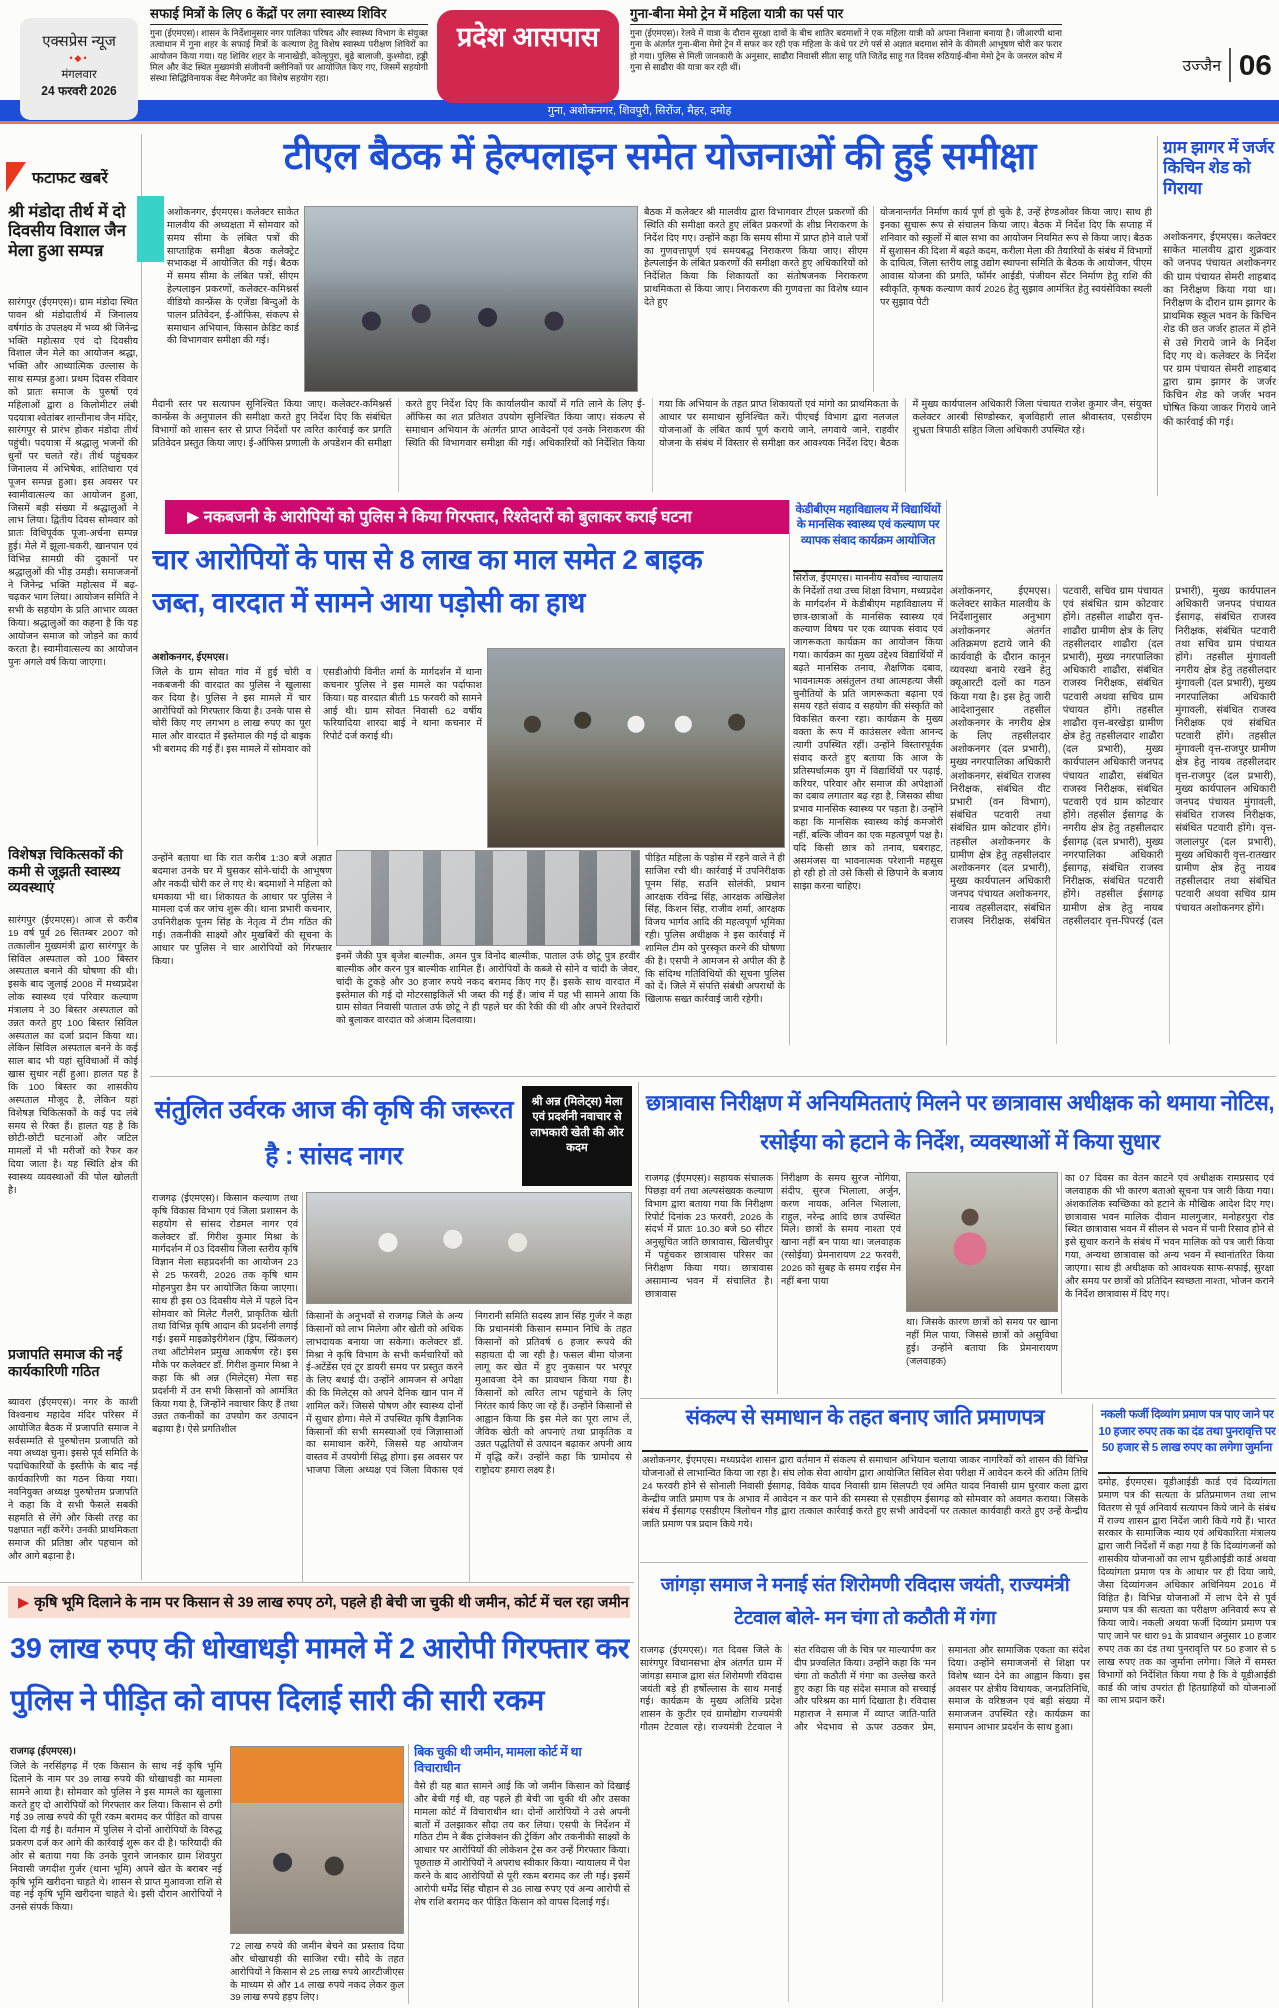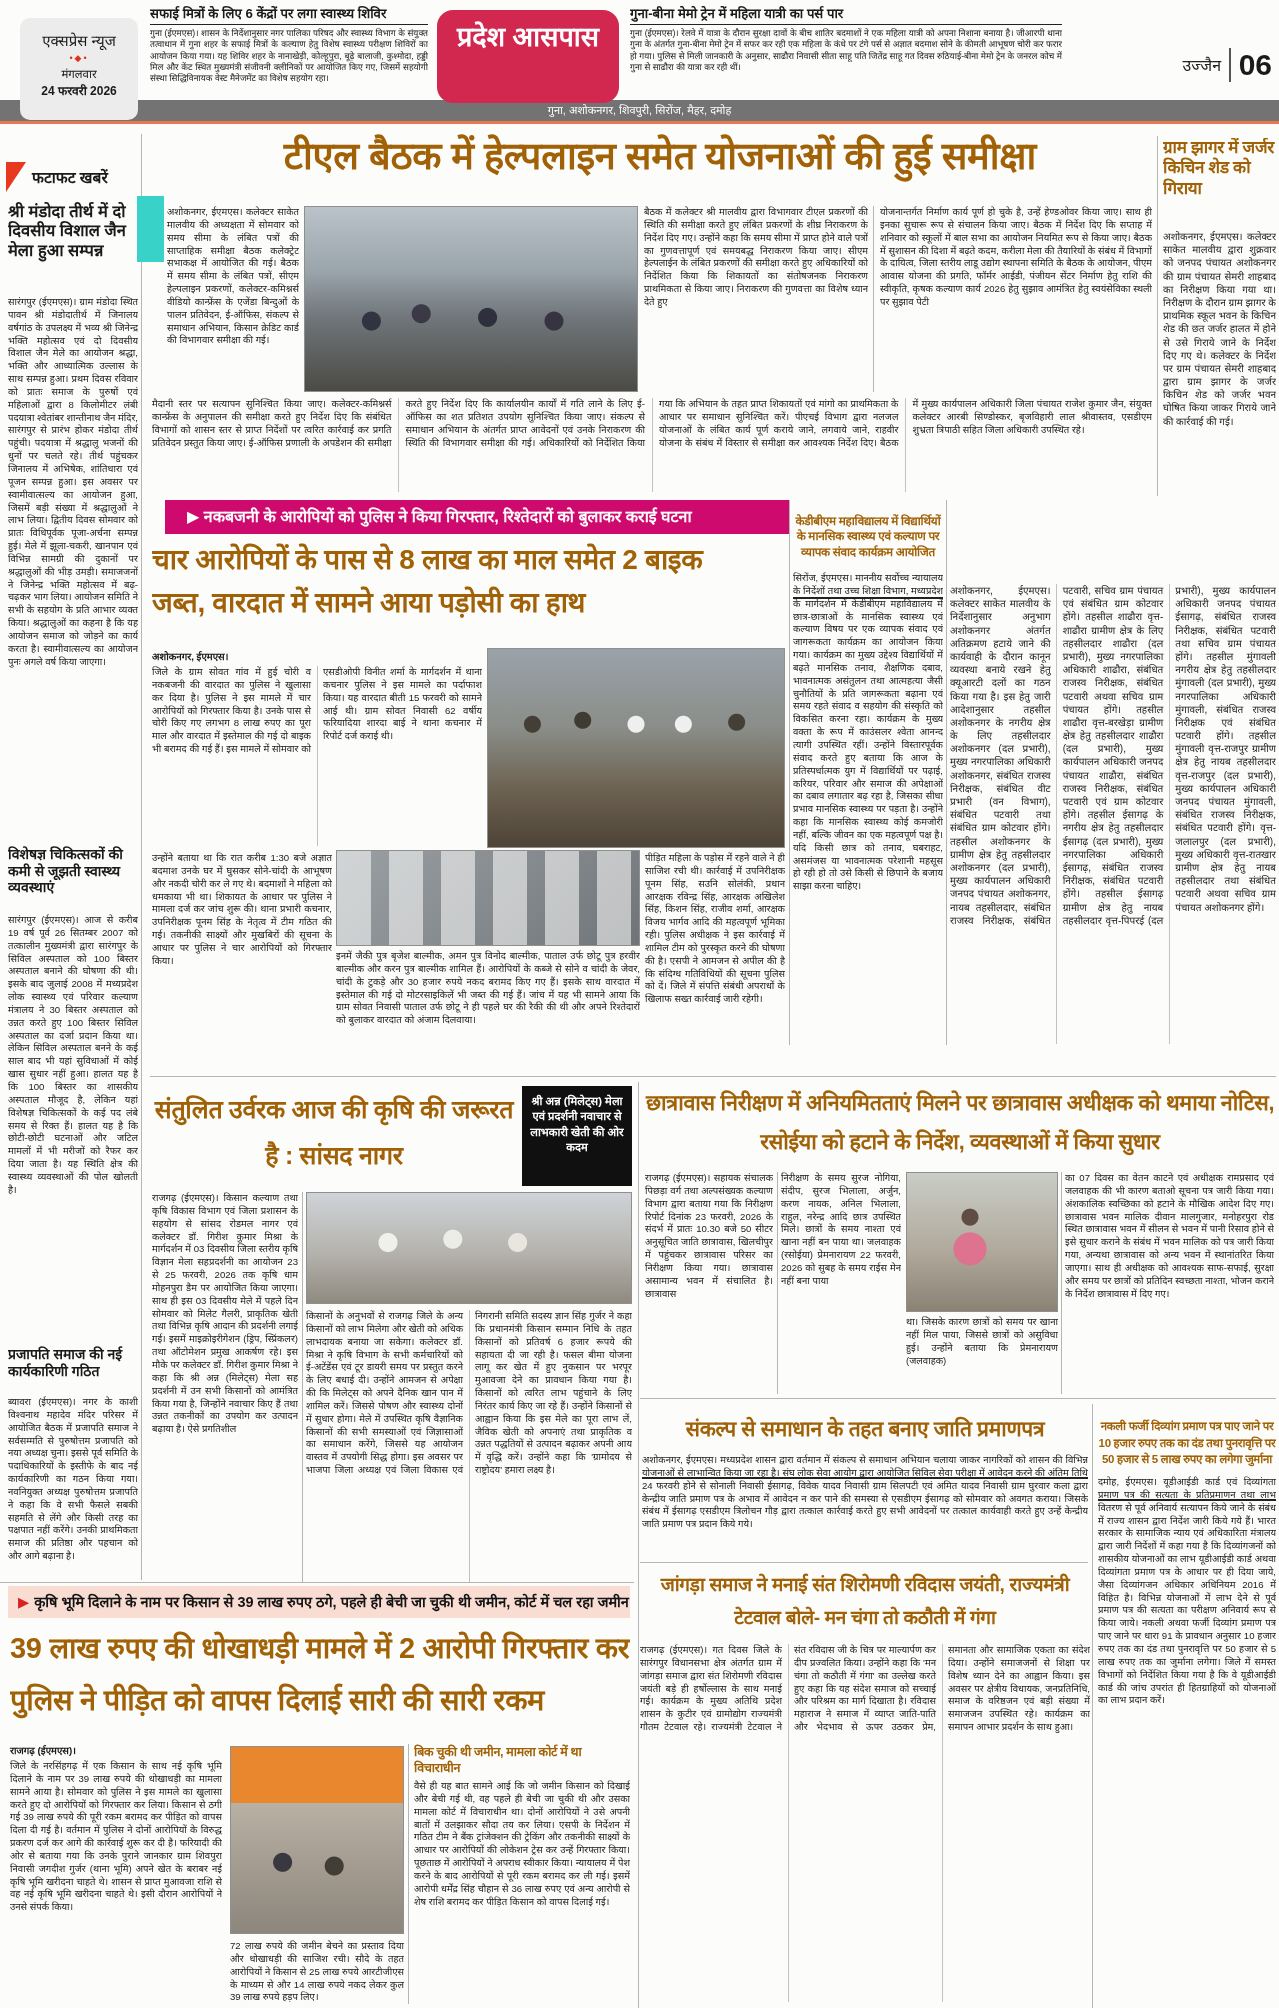--- a/index.html
+++ b/index.html
@@ -1,21 +1,21 @@
 <!DOCTYPE html>
 <html><head>
 <meta charset="utf-8">
 <style>
   html,body{margin:0;padding:0;background:#e9e9e9;}
   #page{position:relative;width:1279px;height:2008px;background:#fcfcfa;margin:0 auto;overflow:hidden;
         font-family:"Liberation Sans","DejaVu Sans",sans-serif;color:#1a1a1a;}
   .abs{position:absolute;}
   .bodytxt{font-size:9.6px;line-height:1.34;text-align:justify;overflow:hidden;color:#1c1c1c;}
   .bodytxt-sm{font-size:10px;line-height:1.32;text-align:justify;overflow:hidden;color:#1c1c1c;}
-  .headline{font-weight:800;color:#a16207;letter-spacing:-.3px;overflow:hidden;}
+  .headline{font-weight:800;color:#1d4ed8;letter-spacing:-.3px;overflow:hidden;}
   .rule-v{position:absolute;width:1px;background:#b5b5b5;}
   .rule-h{position:absolute;height:1px;background:#b5b5b5;}
   .cols2{column-count:2;column-gap:12px;column-rule:1px solid #c2c2c2;}
   .cols3{column-count:3;column-gap:12px;column-rule:1px solid #c2c2c2;}
   .cols4{column-count:4;column-gap:14px;column-rule:1px solid #c2c2c2;}
   .photo{border:1px solid #8f8f8f;box-sizing:border-box;}
   .byline{font-weight:700;font-size:9.8px;}
   
   #masthead{left:20px;top:18px;width:118px;height:102px;background:#ececec;border-radius:10px;text-align:center;
             padding-top:12px;box-sizing:border-box;}
@@ -24,37 +24,37 @@
   #masthead .day{font-size:11.5px;margin-top:2px;}
   #masthead .date{font-size:12px;font-weight:700;margin-top:1px;}
   #pradesh-box{left:437px;top:10px;width:182px;height:93px;background:#d2274e;border-radius:16px;color:#fff;
                text-align:center;font-weight:800;font-size:27px;line-height:1.3;padding-top:10px;box-sizing:border-box;}
   .tophead{font-size:13.2px;font-weight:800;border-bottom:1.6px solid #222;padding-bottom:2px;margin-bottom:3px;white-space:nowrap;overflow:hidden;}
   .topbody{font-size:8.7px;line-height:1.3;text-align:justify;overflow:hidden;}
   #page-badge{left:1138px;top:42px;width:134px;height:46px;display:flex;align-items:center;justify-content:flex-end;gap:8px;}
   #page-badge .city{font-size:16px;color:#222;}
   #page-badge .bar{width:1.5px;height:34px;background:#555;}
   #page-badge .num{font-size:30px;font-weight:800;}
-  #cities-strip{left:0;top:100px;width:1279px;height:21px;background:#737373;color:#fff;text-align:center;
+  #cities-strip{left:0;top:100px;width:1279px;height:21px;background:#1d4ed8;color:#fff;text-align:center;
                 font-size:11px;line-height:21px;}
   #orange-line{left:0;top:121px;width:1279px;height:3px;background:#e87850;}
   
   #fatafat{left:6px;top:160px;width:132px;height:34px;display:flex;align-items:center;}
   #fatafat .tri{width:0;height:0;border-top:30px solid #e8391f;border-right:20px solid transparent;}
   #fatafat .lbl{font-size:15.5px;font-weight:800;margin-left:6px;}
   .side-head{font-weight:800;line-height:1.18;overflow:hidden;}
   
   #strip-magenta{left:165px;top:500px;width:624px;height:34px;background:#cf0a6e;color:#fff;font-weight:700;
                  font-size:16px;line-height:34px;padding-left:22px;box-sizing:border-box;overflow:hidden;white-space:nowrap;}
   #strip-pink{left:8px;top:1586px;width:622px;height:32px;background:#f9ddd3;color:#141414;font-weight:700;
               font-size:14.5px;line-height:32px;padding-left:10px;box-sizing:border-box;overflow:hidden;white-space:nowrap;}
   #strip-pink .arr{color:#d92121;margin-right:5px;}
   #black-box{left:522px;top:1086px;width:110px;height:100px;background:#101010;color:#fff;font-weight:700;
              font-size:11.3px;line-height:1.35;text-align:center;padding:8px 5px;box-sizing:border-box;overflow:hidden;}
-  .underline-head{border-bottom:2px solid #222;padding-bottom:21px;margin-top:12px;}
+  .underline-head{border-bottom:2px solid #222;padding-bottom:6px;}
   #cyan-box{left:137px;top:196px;width:27px;height:66px;background:#38d2c8;}
 </style>
 </head>
 <body>
 
 <div id="page">
 
   <div id="cities-strip" class="abs">गुना, अशोकनगर, शिवपुरी,  सिरोंज, मैहर, दमोह</div>
   <div id="orange-line" class="abs"></div>
 

